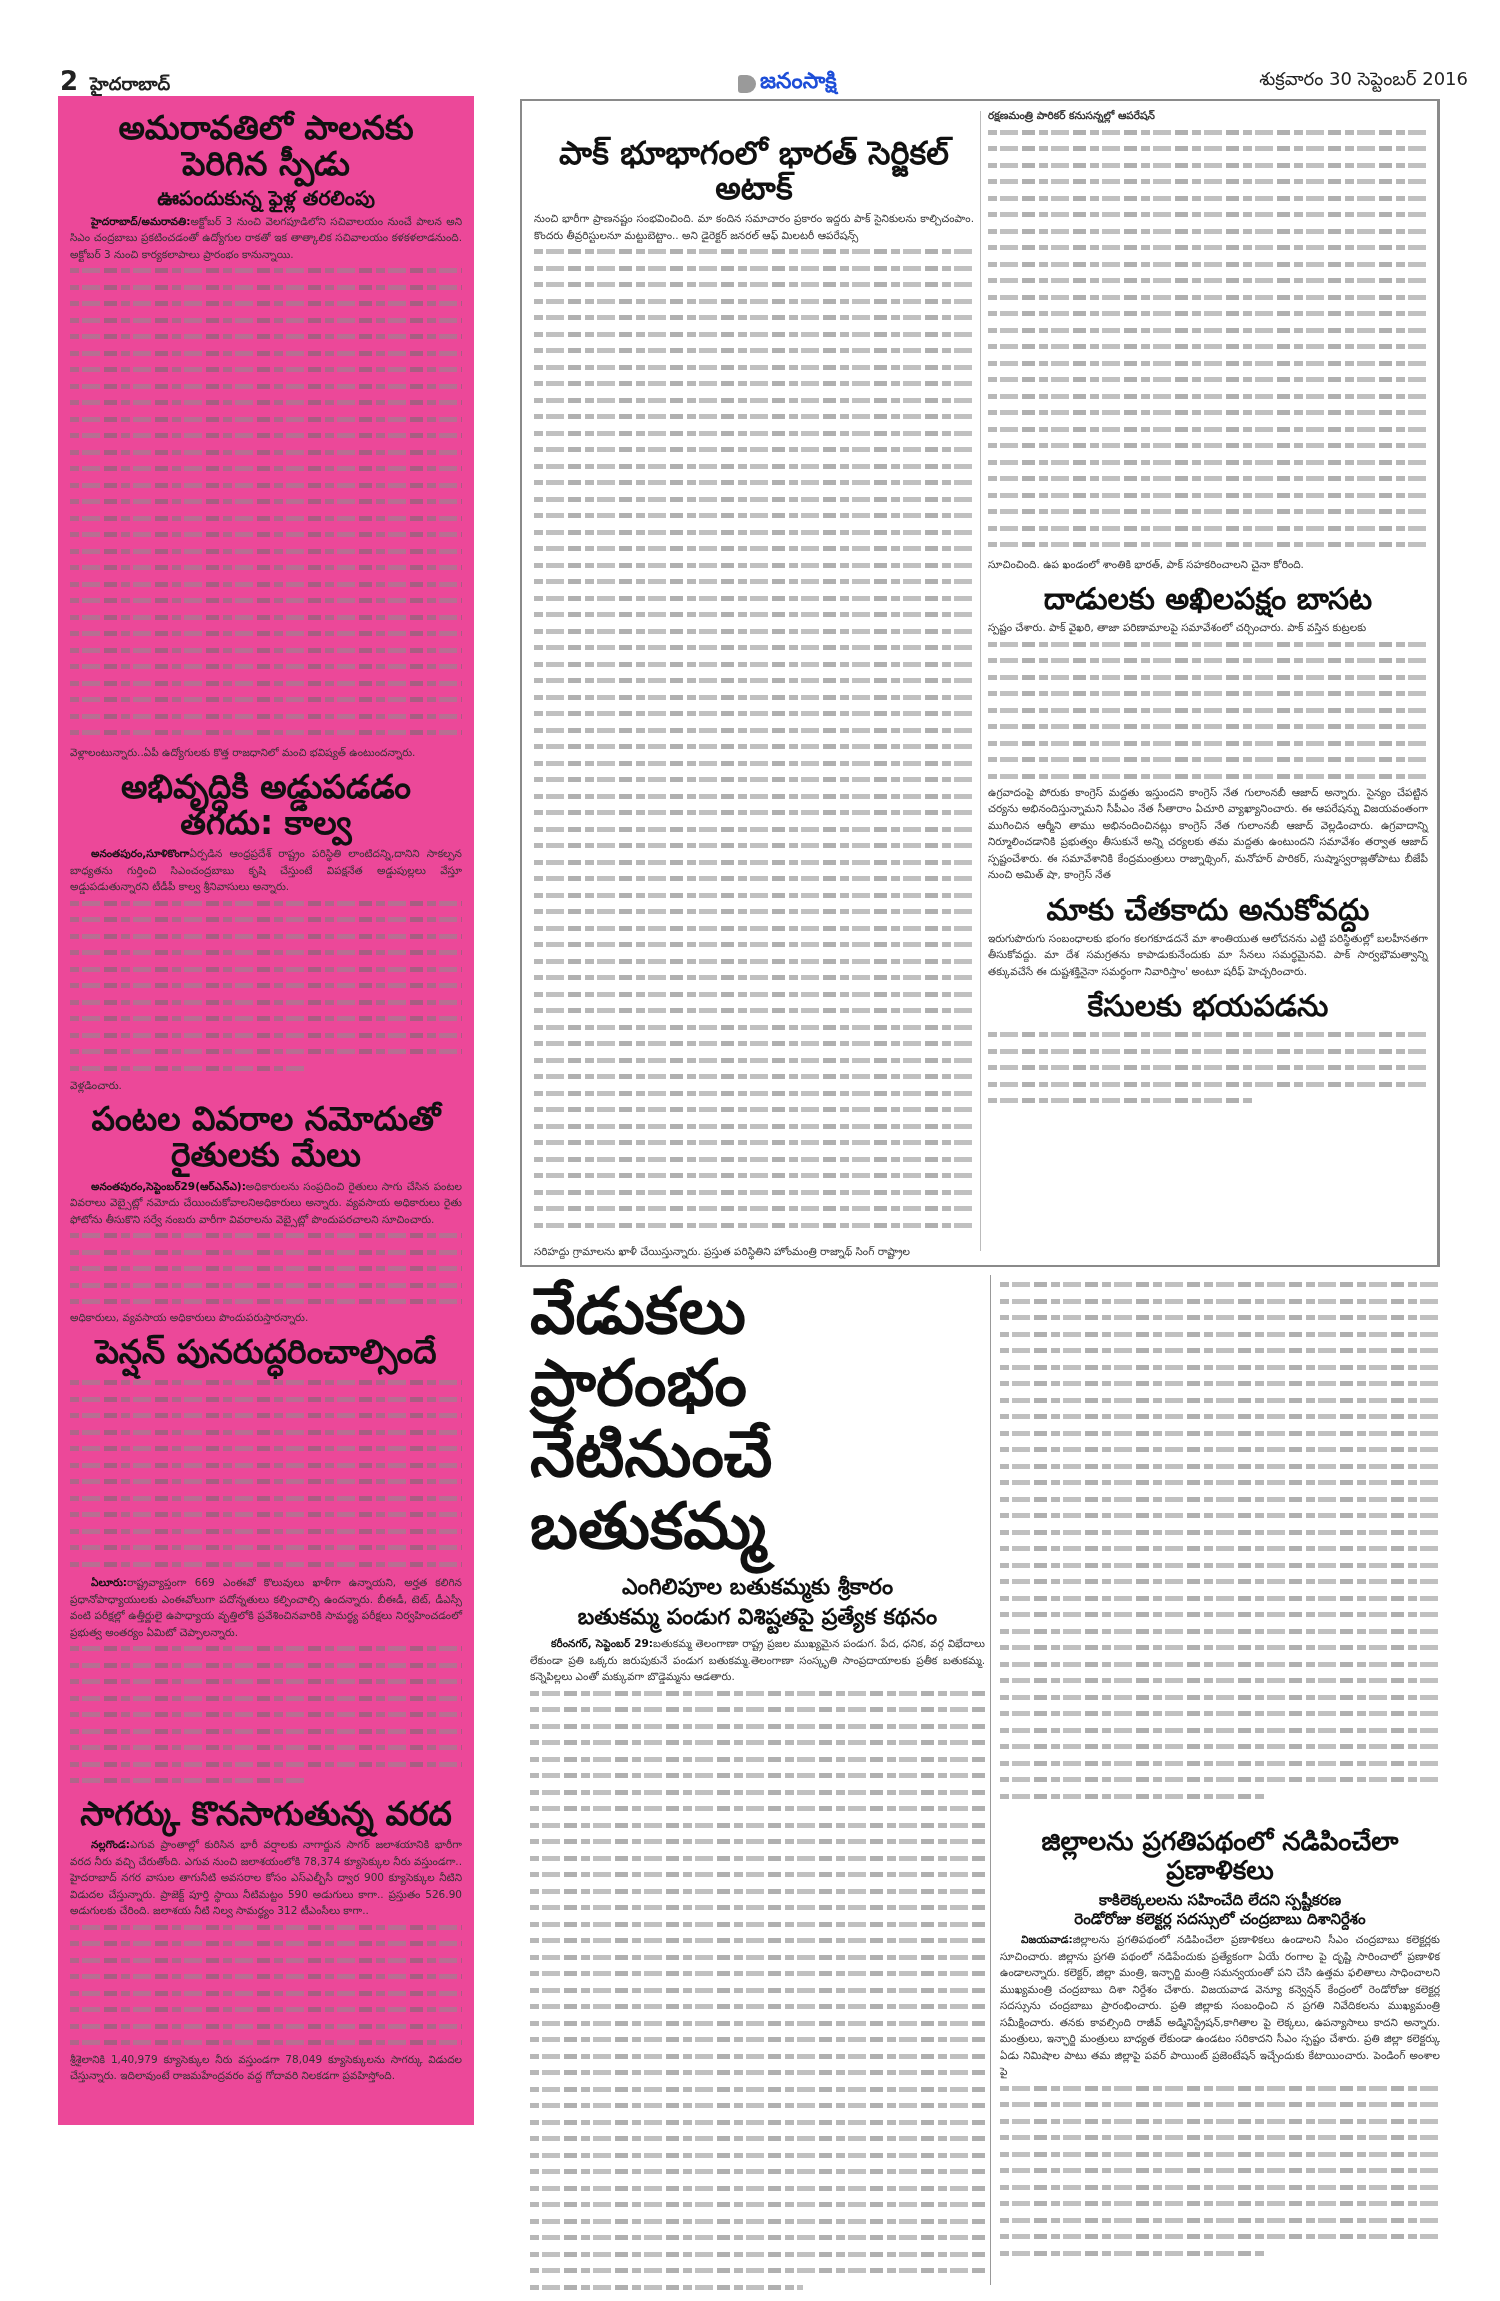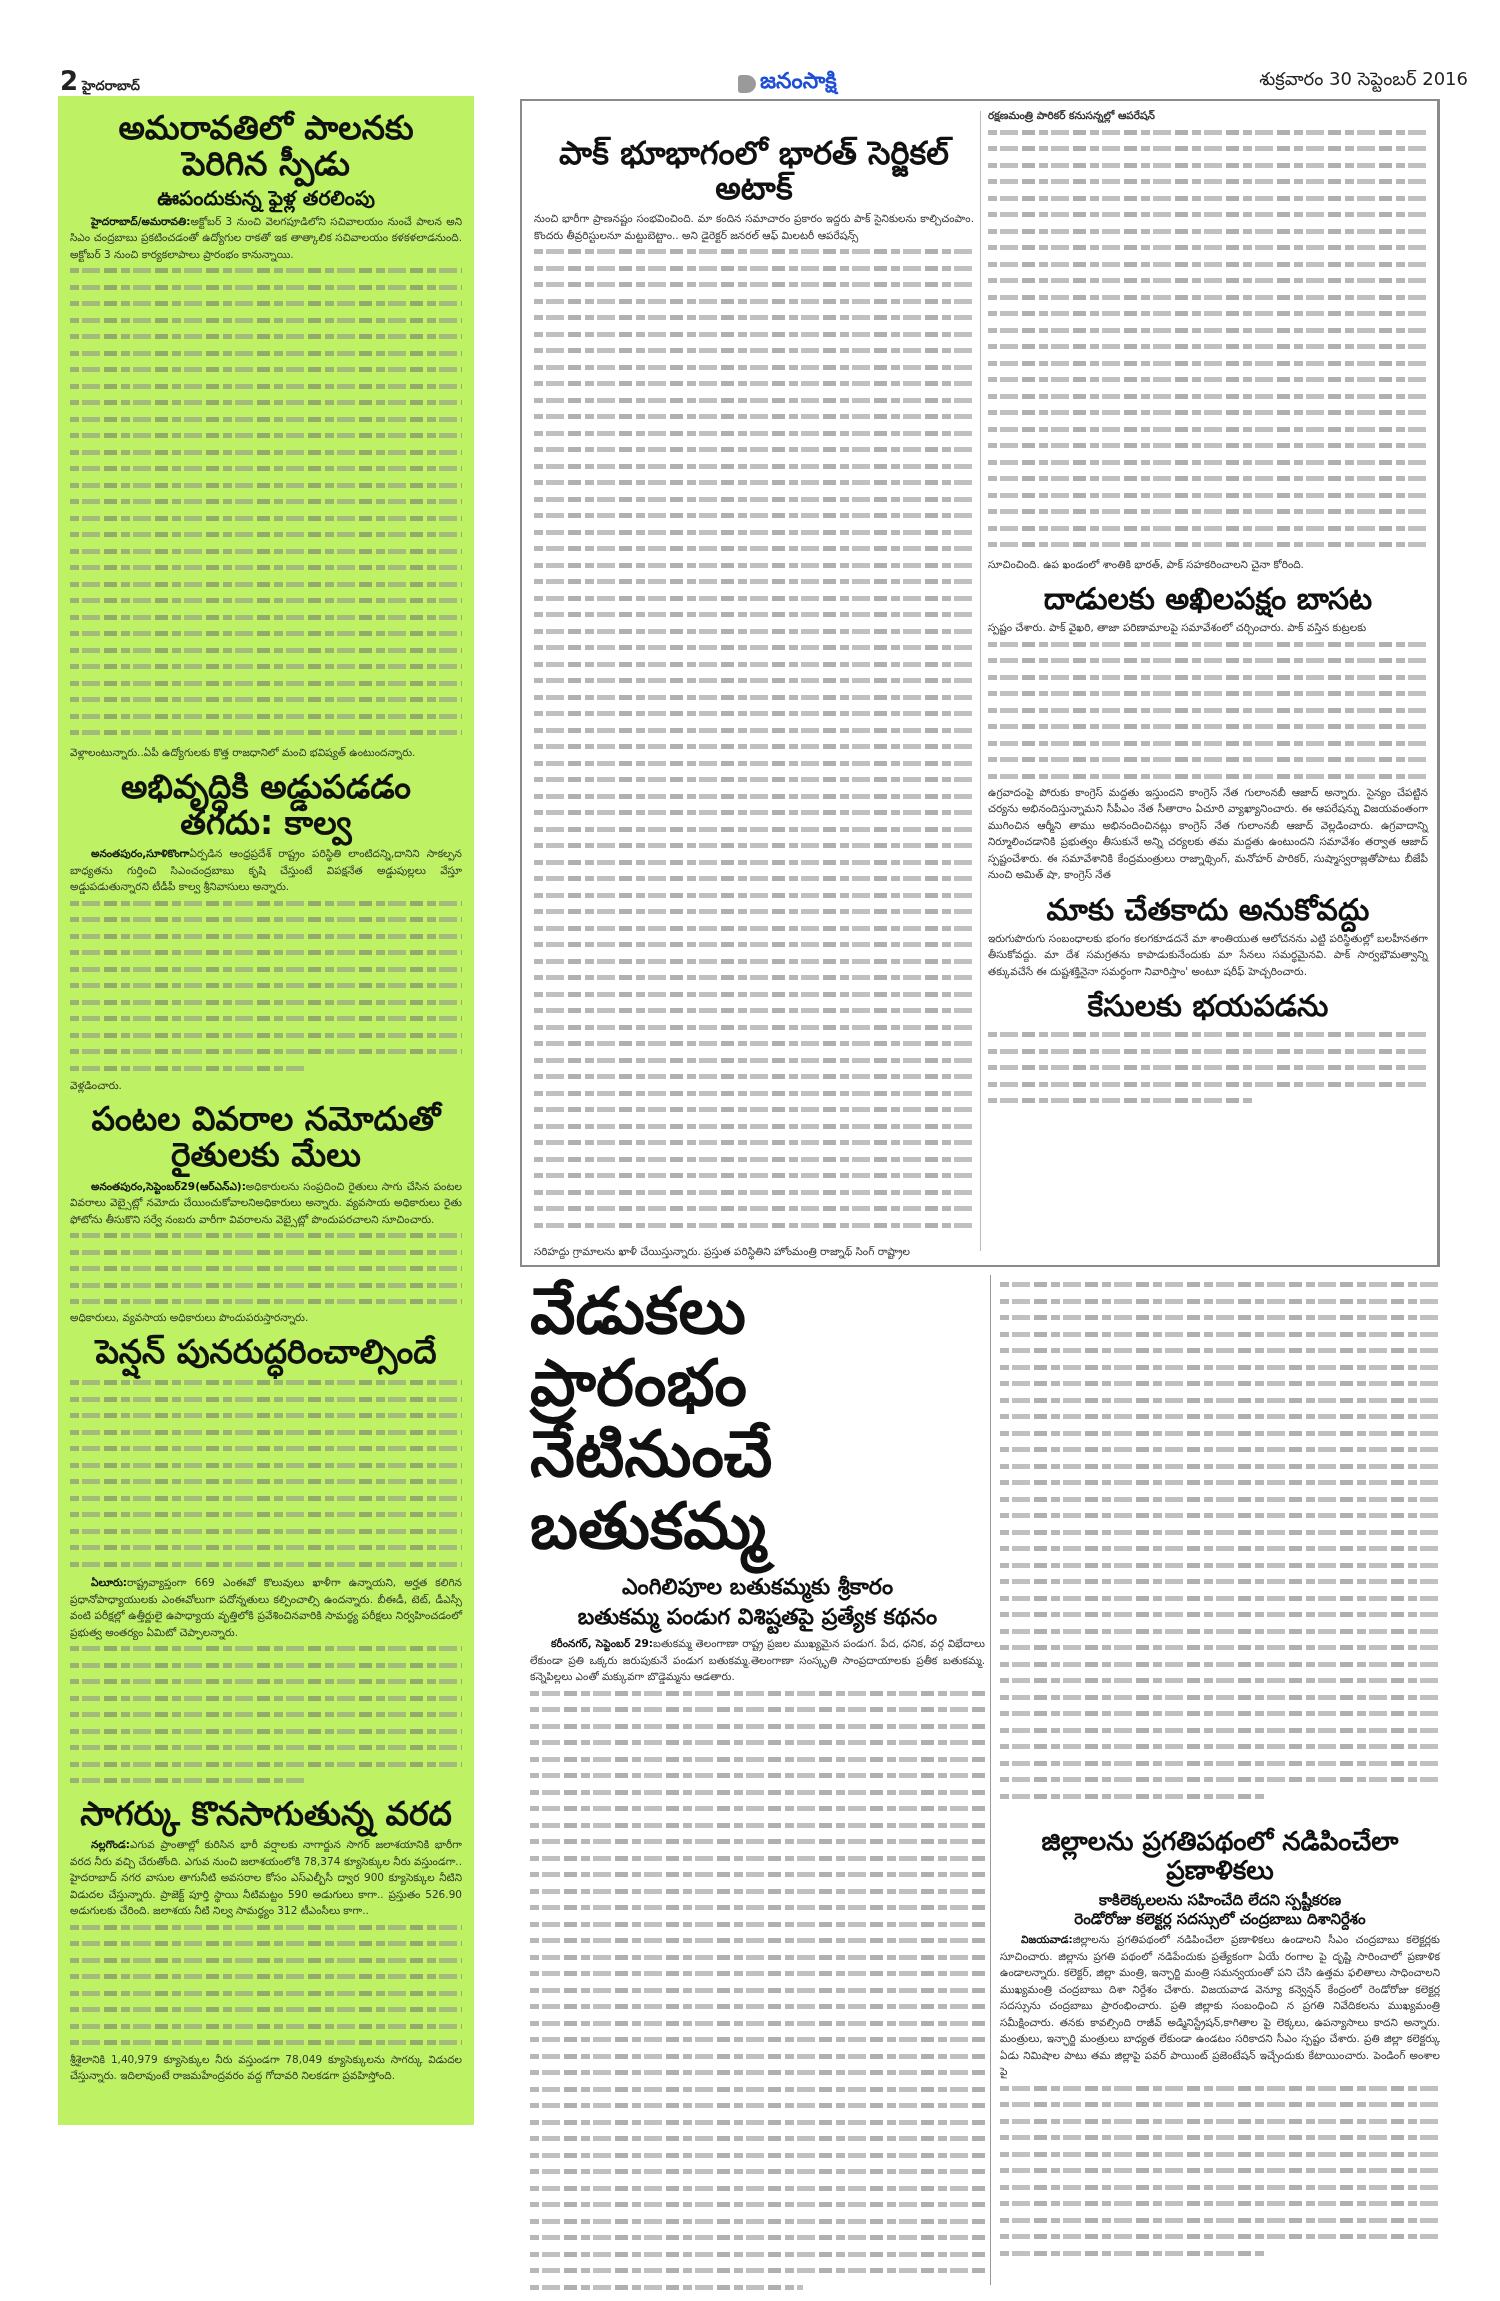--- a/index.html
+++ b/index.html
@@ -1,27 +1,27 @@
 <!DOCTYPE html>
 <html><head>
 <meta charset="utf-8">
 <style>
   * { box-sizing: border-box; margin: 0; padding: 0; }
   html, body { width: 1500px; height: 2301px; background: #ffffff; overflow: hidden; }
   body { position: relative; font-family: "DejaVu Sans", sans-serif; color: #1a1a1a; }
 
   .masthead { position: absolute; left: 0; top: 0; width: 1500px; height: 95px; }
   .page-no { position: absolute; left: 60px; top: 66px; font-size: 26px; font-weight: bold; color: #222; }
-  .page-no .city { font-size: 13px; margin-left: 4px; }
+  .page-no .city { font-size: 18px; margin-left: 12px; }
   .logo { position: absolute; left: 738px; top: 68px; font-size: 22px; font-weight: bold; color: #1d4ed8; display: flex; align-items: center; gap: 4px; }
   .logo-icon { width: 18px; height: 18px; background: #9a9a9a; border-radius: 3px 9px 9px 3px; display: inline-block; }
   .dateline { position: absolute; right: 32px; top: 68px; font-size: 18px; font-weight: normal; color: #222; }
 
   .col { position: absolute; }
-  .col-left { left: 58px; top: 96px; width: 416px; height: 2029px; background: #bef264; padding: 6px 12px; }
+  .col-left { left: 58px; top: 96px; width: 416px; height: 2029px; background: #ec4899; padding: 6px 12px; }
   .box-top { position: absolute; left: 520px; top: 99px; width: 920px; height: 1168px; border: 2px solid #8a8a8a; border-right-width: 3px; }
   .col-mid-lower { left: 530px; top: 1270px; width: 455px; height: 1031px; }
   .col-right-lower { left: 1000px; top: 1270px; width: 440px; height: 1031px; }
 
   .headline { font-family: "DejaVu Sans", sans-serif; text-align: center; color: #111; line-height: 1.1; }
   .h-xl { font-size: 33px; margin: 8px 0 4px; }
   .h-lg { font-size: 30px; margin: 10px 0 4px; }
   .h-huge { font-size: 64px; line-height: 1.12; text-align: left; margin: 6px 0 4px; }
   .h-sub { font-size: 20px; margin: 2px 0 4px; }
   .h-sub2 { font-size: 22px; margin: 6px 0 6px; }

